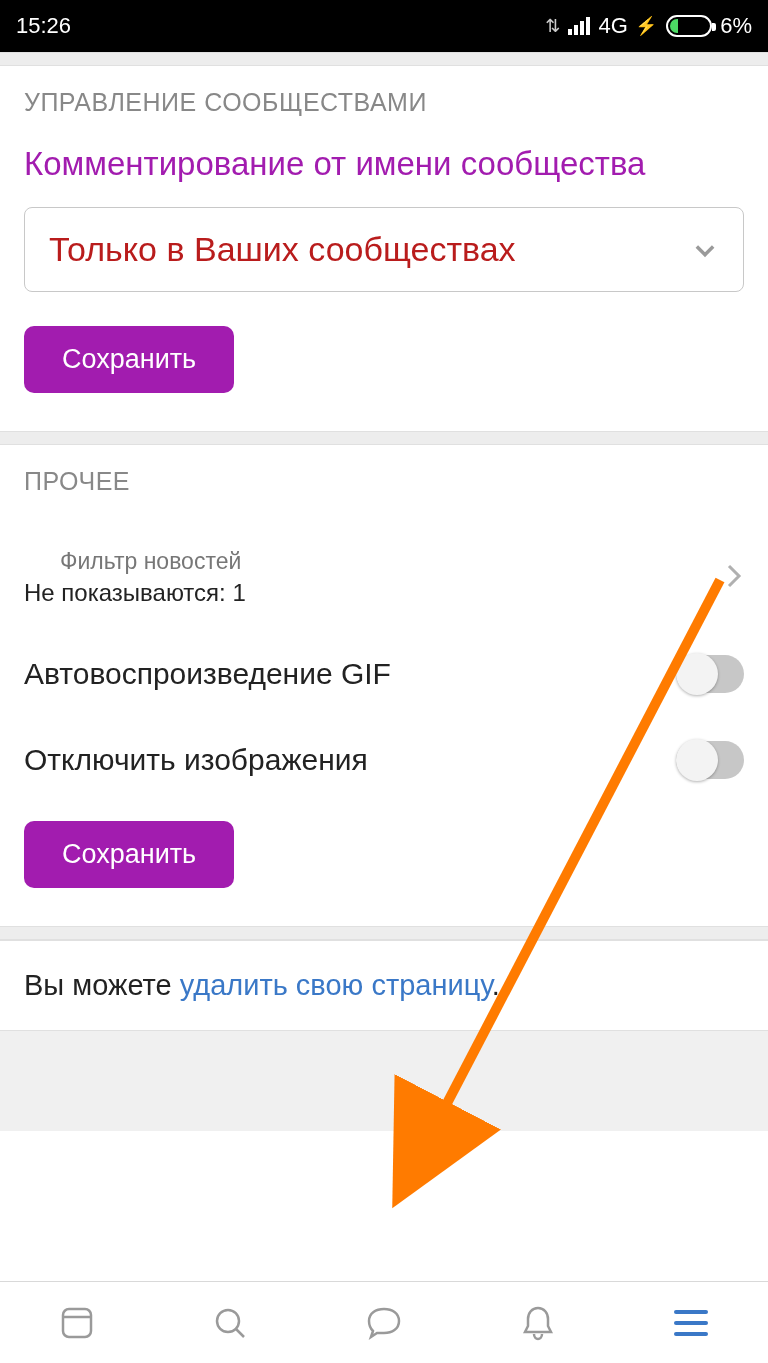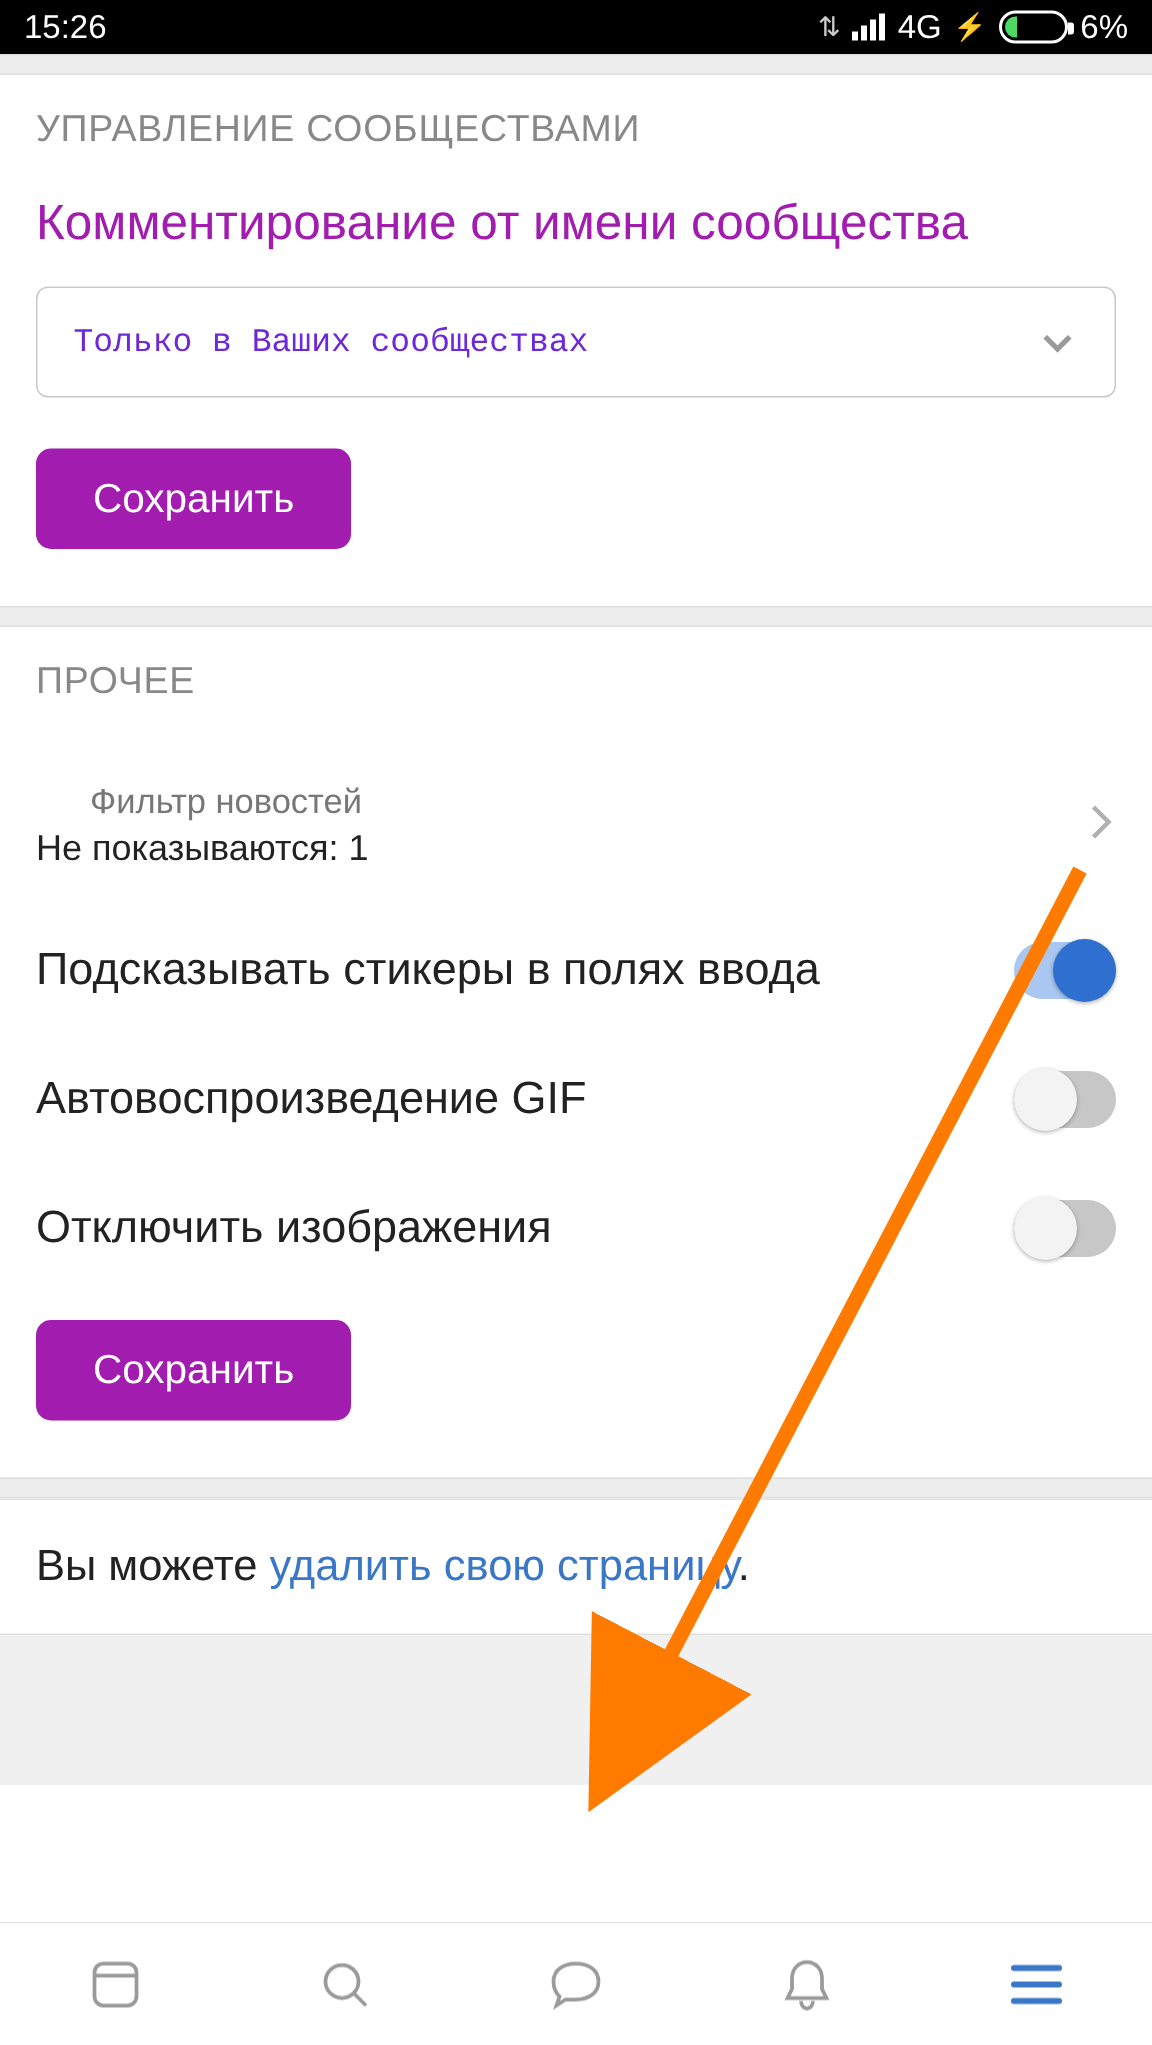--- a/index.html
+++ b/index.html
@@ -1,34 +1,34 @@
 <!DOCTYPE html>
 <html><head>
 <meta charset="utf-8">
 <style>
   * { box-sizing: border-box; margin: 0; padding: 0; }
   html, body { width: 768px; height: 1363px; font-family: -apple-system, Helvetica, Arial, sans-serif; background: #fff; }
-  .status-bar { height: 36px; background: #000; color: #fff; display: flex; align-items: center; justify-content: space-between; padding: 0 16px; font-size: 22px; }
+  .status-bar { height: 52px; background: #000; color: #fff; display: flex; align-items: center; justify-content: space-between; padding: 0 16px; font-size: 22px; }
   .status-right { display: flex; align-items: center; gap: 8px; }
   .signal-icon { display: inline-flex; align-items: flex-end; gap: 2px; }
   .signal-bar { width: 4px; background: #fff; }
   .sb1 { height: 6px; } .sb2 { height: 10px; } .sb3 { height: 14px; } .sb4 { height: 18px; }
   .battery { width: 46px; height: 22px; border: 2px solid #fff; border-radius: 11px; position: relative; display: flex; align-items: center; padding: 2px; }
   .battery::after { content: ""; position: absolute; right: -6px; top: 6px; width: 4px; height: 8px; background: #fff; border-radius: 0 2px 2px 0; }
   .battery-fill { width: 21%; height: 100%; background: #4cd964; border-radius: 8px 0 0 8px; }
   .lightning { font-size: 18px; }
   .arrows { font-size: 18px; opacity: .8; }
 
   .content { background: #f0f0f0; }
   .section { background: #fff; padding: 22px 24px 38px; }
   .gap { height: 14px; background: #ededed; border-top: 1px solid #e0e0e0; border-bottom: 1px solid #e0e0e0; }
   .section-header { color: #888; font-size: 25px; letter-spacing: .5px; margin-bottom: 28px; font-weight: 400; }
   .field-label { color: #a21caf; font-size: 33px; margin-bottom: 24px; }
   .dropdown { display: flex; align-items: center; justify-content: space-between; border: 1px solid #c8c8c8; border-radius: 8px; padding: 22px 24px; margin-bottom: 34px; cursor: pointer; }
-  .dropdown-text { font-size: 22px; color: #6d28d9; font-family: Liberation Mono, monospace; }
+  .dropdown-text { font-size: 34px; color: #b91c1c; }
   .chevron-down { width: 28px; height: 28px; }
   .chevron-down svg { stroke: #9a9a9a; stroke-width: 3; fill: none; }
   .btn { display: inline-block; background: #a21caf; color: #fff; font-size: 27px; font-weight: 500; padding: 18px 38px; border-radius: 10px; border: none; cursor: pointer; }
 
   .row { display: flex; align-items: center; justify-content: space-between; padding: 24px 0; }
   .row-text { font-size: 30px; color: #222; }
   .row-sub { font-size: 23px; color: #777; margin-bottom: 4px; margin-left: 36px; }
   .row-main { font-size: 24px; color: #222; }
   .chevron-right svg { stroke: #b0b0b0; stroke-width: 3; fill: none; }
 
@@ -98,26 +98,20 @@
         <div class="row-sub">Фильтр новостей</div>
         <div class="row-main">Не показываются: 1</div>
       </div>
       <span class="chevron-right">
         <svg width="20" height="30" viewBox="0 0 20 30">
             <polyline points="5 5 15 15 5 25"></polyline>
           </svg>
       </span>
     </div>
 
-    <div class="row">
-      <span class="row-text">Подсказывать стикеры в полях ввода</span>
-      <div class="toggle toggle-on">
-          <div class="knob"></div>
-        </div>
-    </div>
 
     <div class="row">
       <span class="row-text">Автовоспроизведение GIF</span>
       <div class="toggle toggle-off">
           <div class="knob"></div>
         </div>
     </div>
 
     <div class="row">
       <span class="row-text">Отключить изображения</span>

